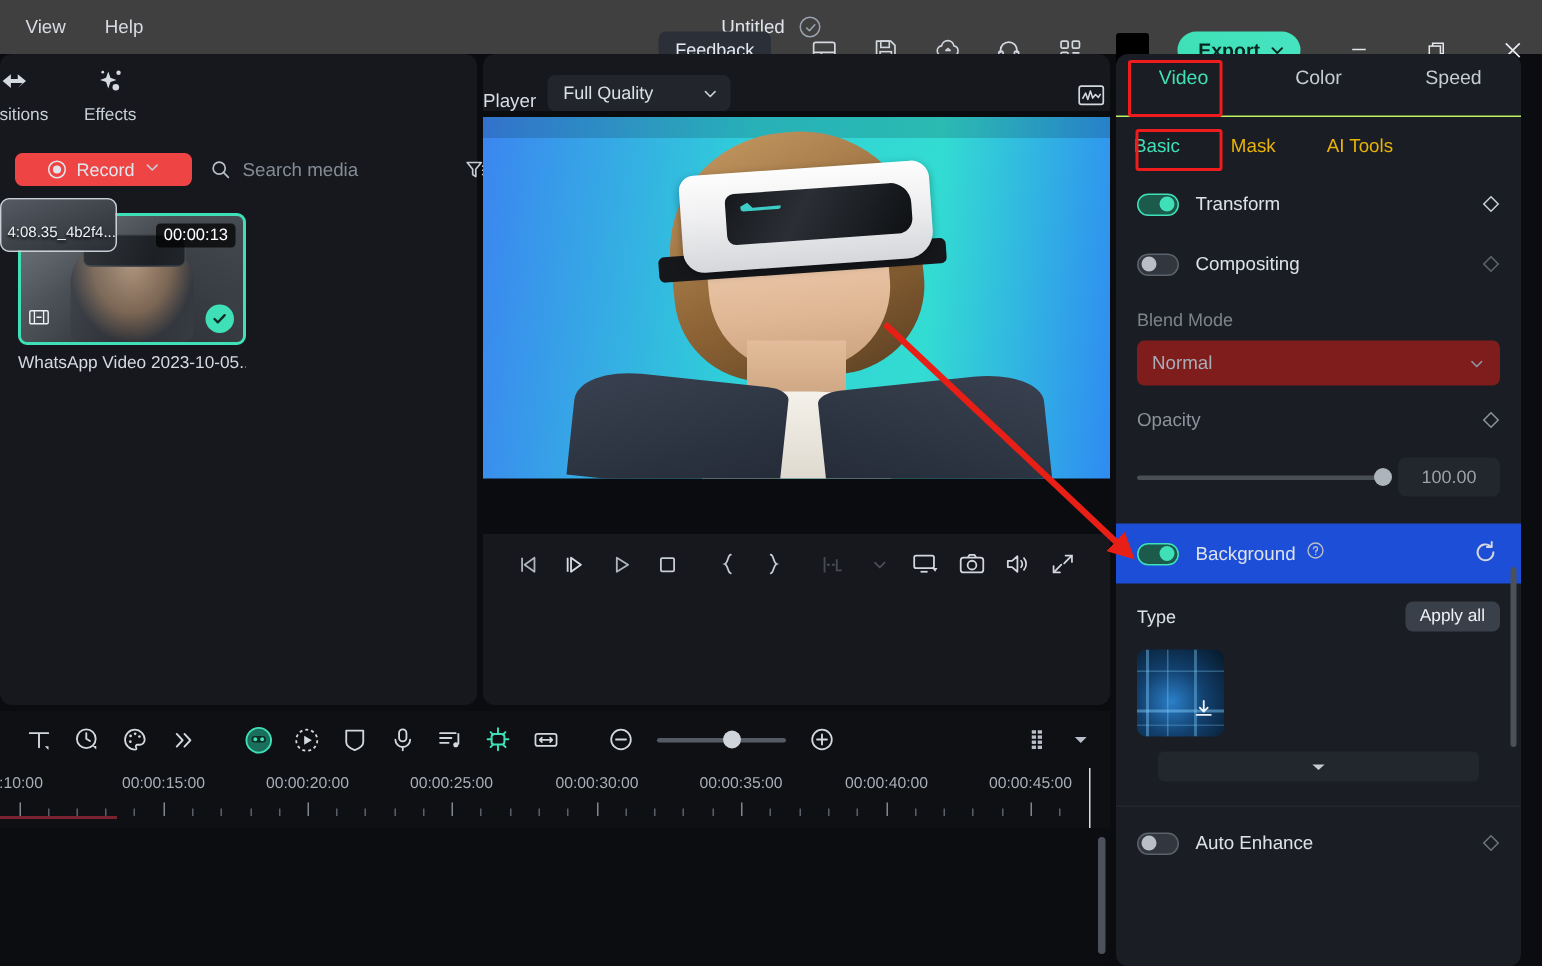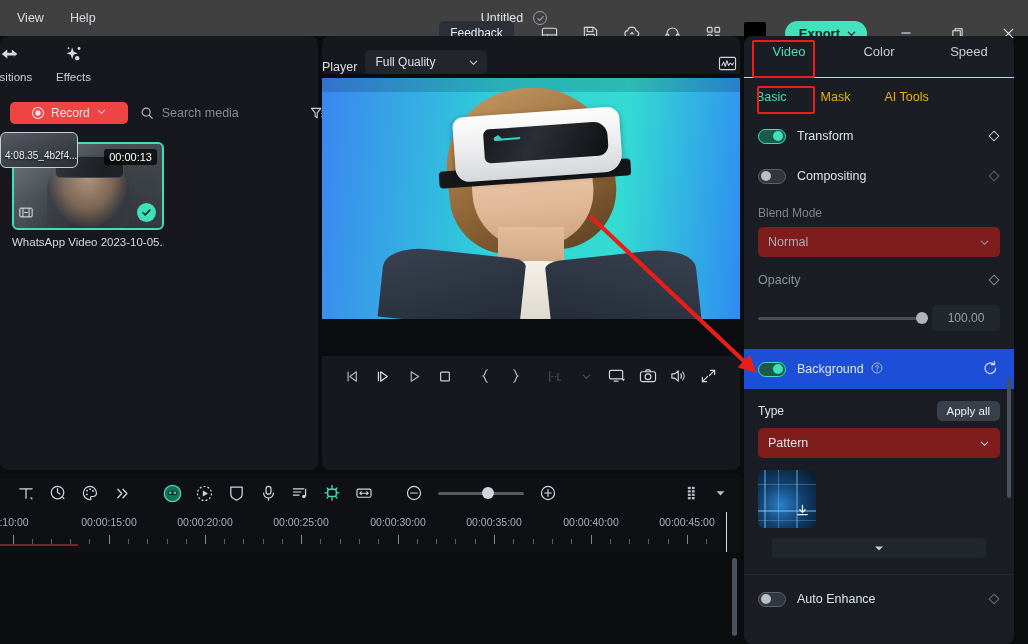--- a/index.html
+++ b/index.html
@@ -753,26 +753,20 @@
           <svg width="17" height="17" viewBox="0 0 18 18">
               <path d="M14.4 8.6a5.6 5.6 0 1 1-1.9-4.1" stroke="#d3d8df" stroke-width="1.35" fill="none" stroke-linecap="round"></path>
               <path d="M13.2 1.4v3.5h-3.4" stroke="#d3d8df" stroke-width="1.35" fill="none" stroke-linecap="round" stroke-linejoin="round"></path>
             </svg>
         </span>
       </div>
 
       <div class="type-row">
         <span class="field-label bright" style="padding:0;margin:0;">Type</span>
         <button class="apply-all-btn">Apply all</button>
-      </div>
-      <div class="select-box bright">
-        <span>Pattern</span>
-        <svg width="11" height="11" viewBox="0 0 12 12">
-            <path d="M2.5 4.5 L6 8 L9.5 4.5" stroke="#c6ccd4" stroke-width="1.2" fill="none" stroke-linecap="round" stroke-linejoin="round"></path>
-          </svg>
       </div>
 
       <div class="pattern-area">
         <div class="pattern-thumb">
           <div class="pt-line" style="left:6px;top:0;width:1.5px;height:58px;opacity:.55;"></div>
           <div class="pt-line" style="left:20px;top:0;width:1px;height:58px;opacity:.45;"></div>
           <div class="pt-line" style="left:38px;top:0;width:2px;height:58px;opacity:.5;"></div>
           <div class="pt-line" style="left:0;top:14px;width:58px;height:1px;opacity:.4;"></div>
           <div class="pt-line" style="left:0;top:40px;width:58px;height:2px;opacity:.6;"></div>
           <div class="pt-line" style="left:0;top:50px;width:58px;height:1px;opacity:.35;"></div>

